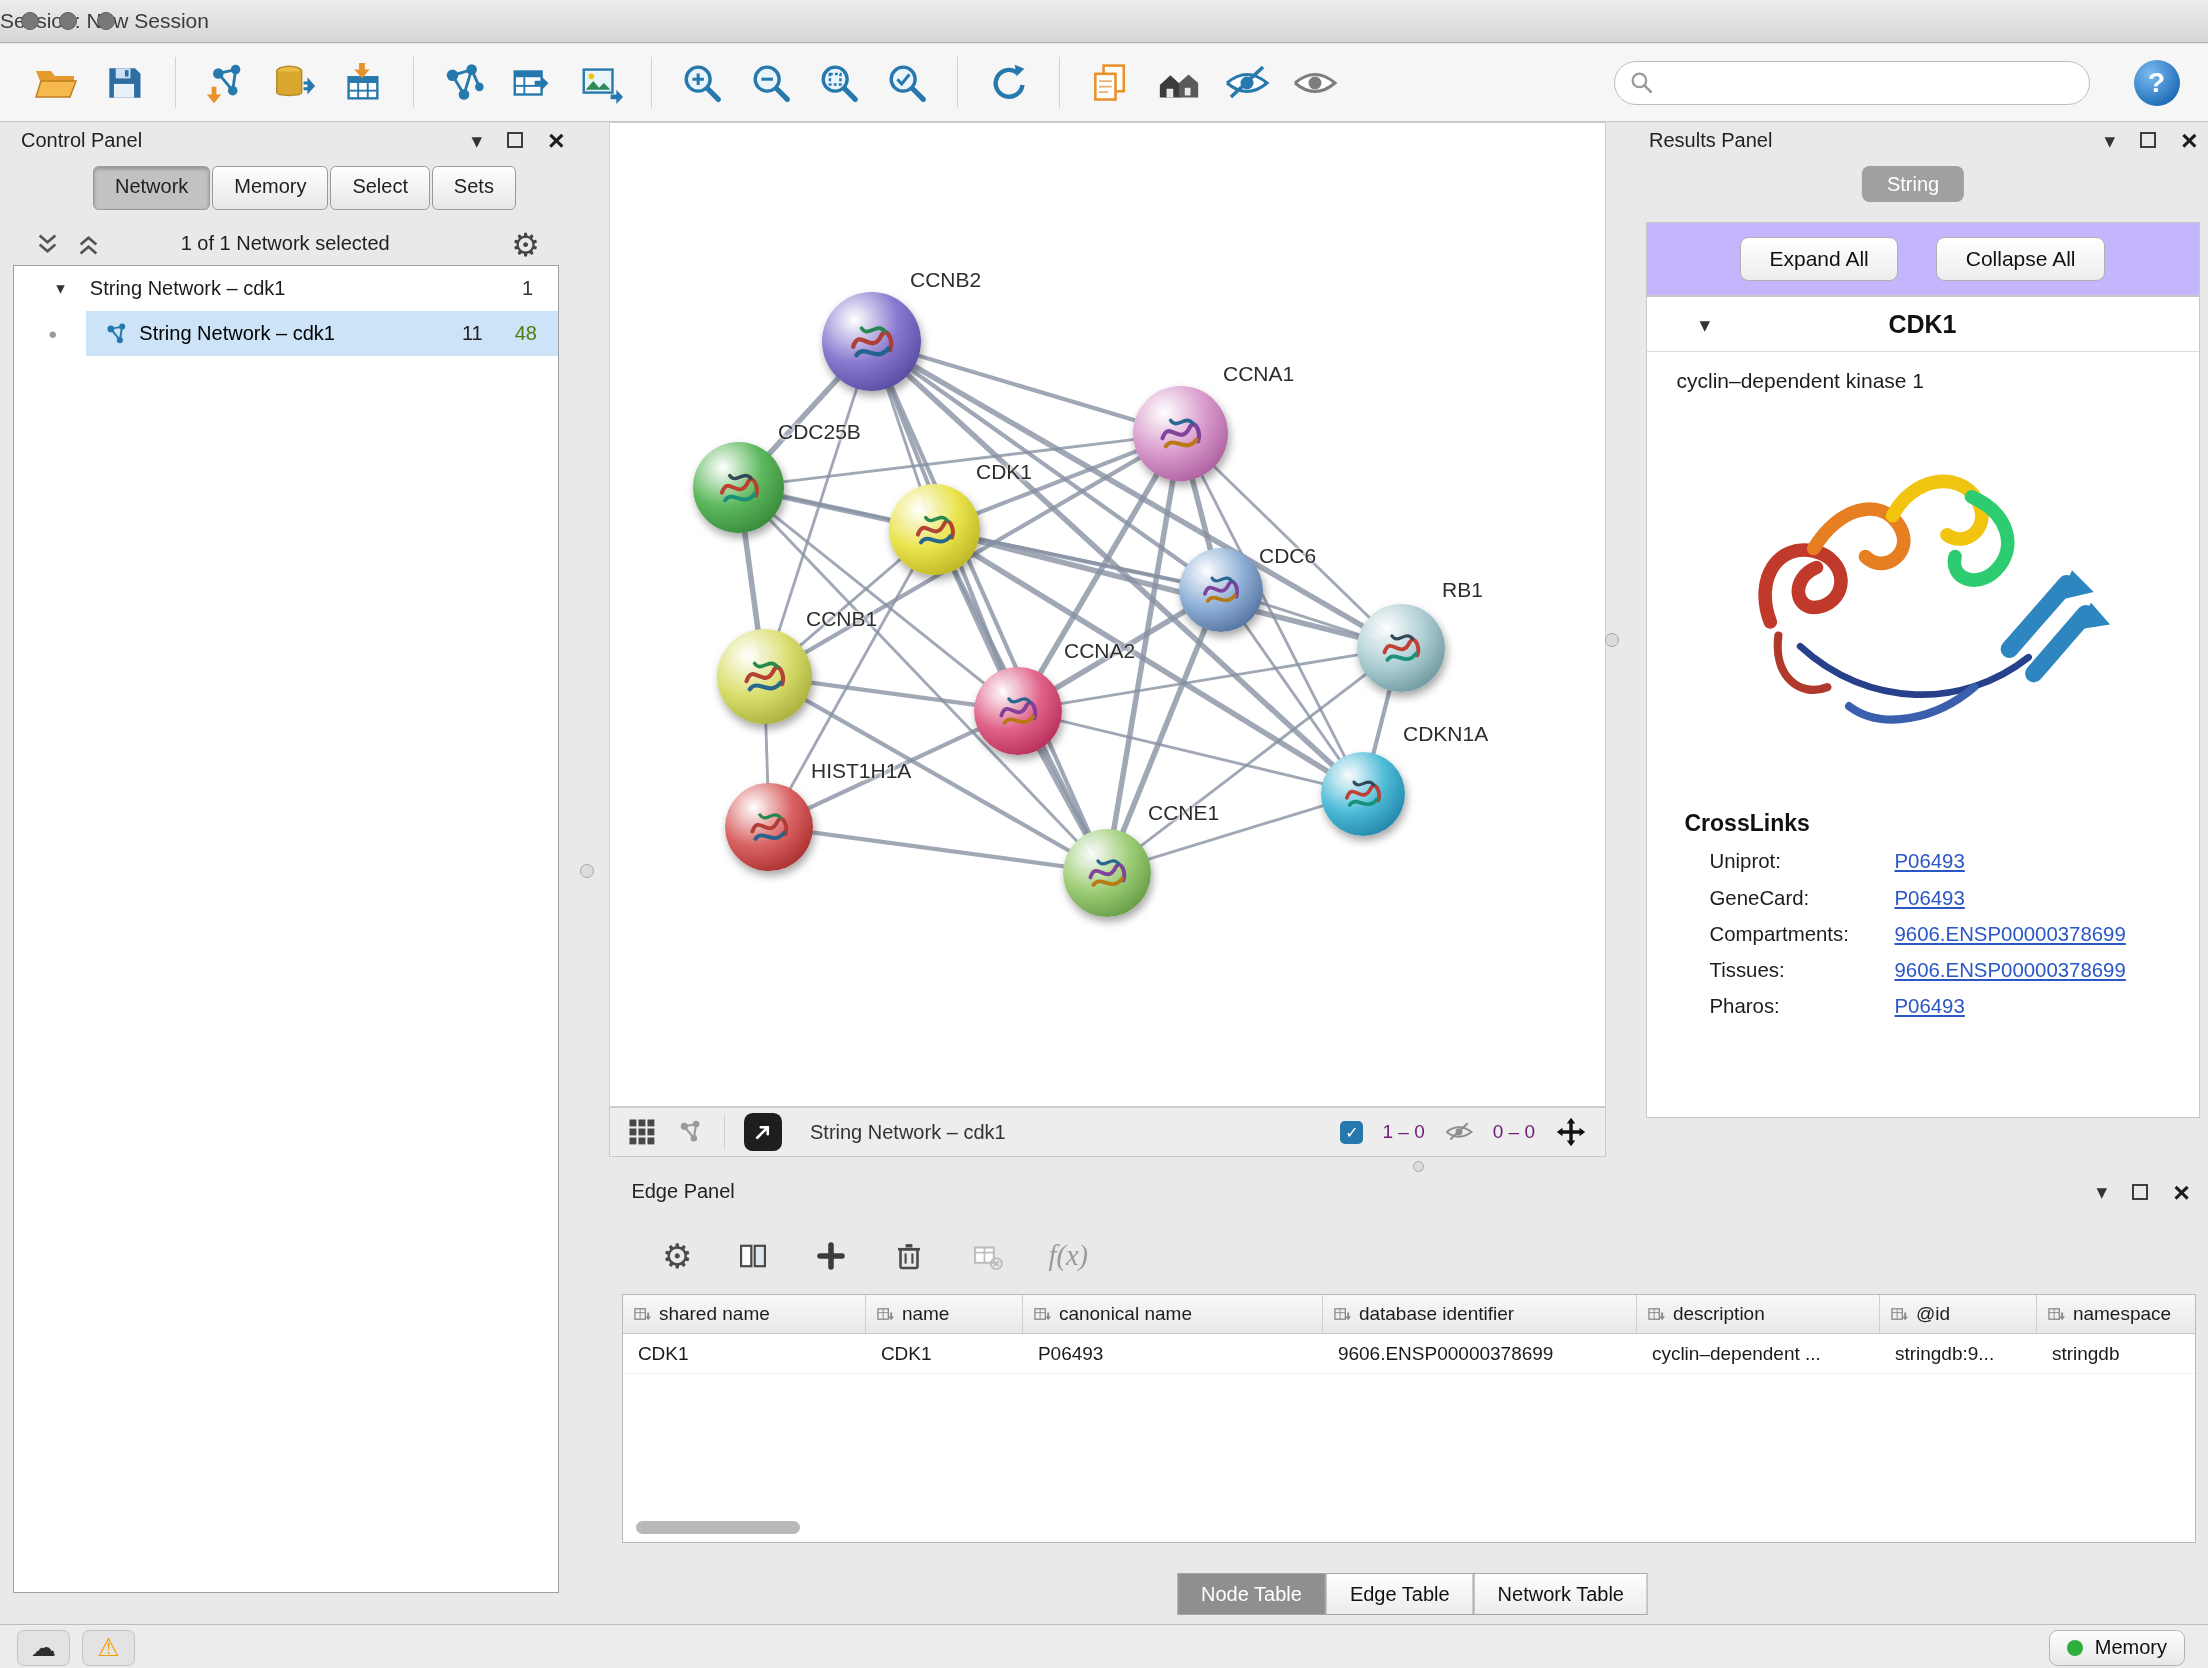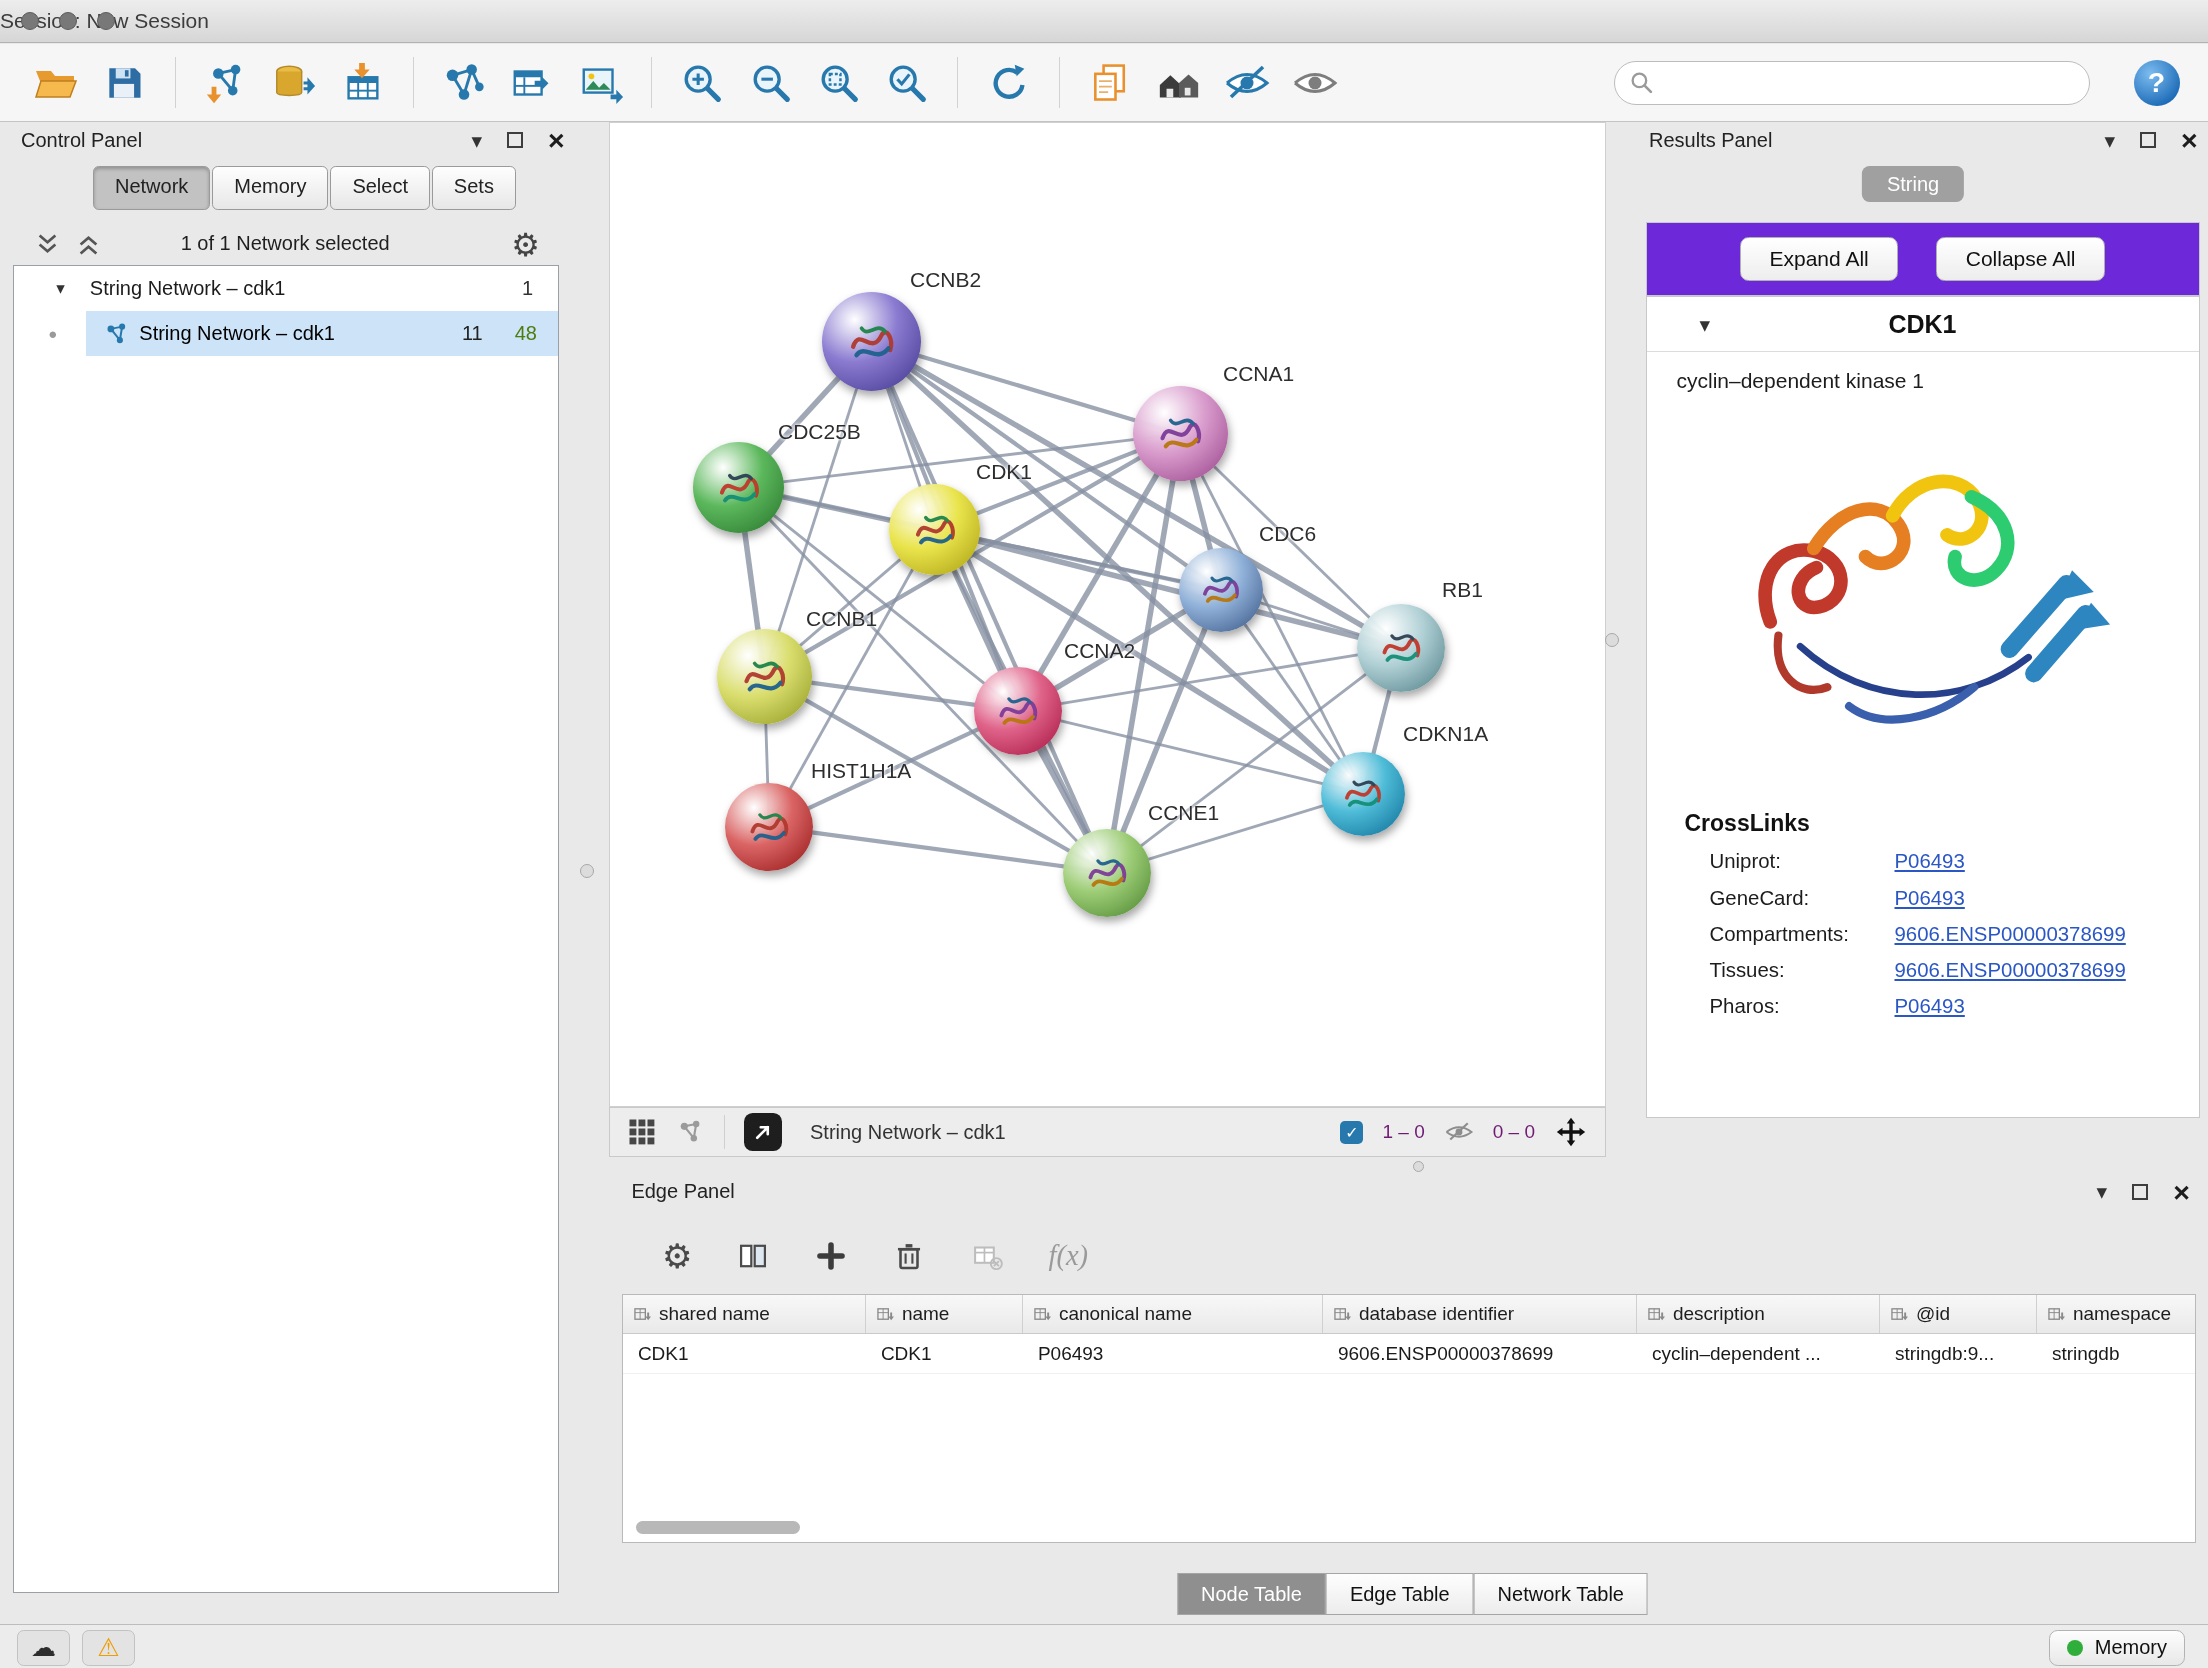--- a/index.html
+++ b/index.html
@@ -78,21 +78,21 @@
     display:flex; align-items:center; justify-content:center; }
   .cnt { font-size:19px; color:#701a75; }
 
   .handle { position:absolute; width:14.3px; height:14.3px; border-radius:50%; background:#dcdcdc; border:1px solid #a8a8a8; }
 
   
   .results-panel { position:absolute; left:1617px; top:122px; width:592px; height:1039px; }
   .rp-head { position:absolute; left:32px; right:0; top:0; height:36px; }
   .rp-tab { position:absolute; left:50%; transform:translateX(-50%); top:44px; background:#a0a0a0; color:#fff;
     font-size:20px; padding:6.7px 25px; border-radius:7.6px; }
-  .rp-box1 { position:absolute; left:28.5px; right:9.5px; top:100px; height:74px; background:#6d28d9; border:1px solid #c8c8c8;
+  .rp-box1 { position:absolute; left:28.5px; right:9.5px; top:100px; height:74px; background:#c4b5fd; border:1px solid #c8c8c8;
     display:flex; align-items:center; justify-content:center; gap:38px; }
   .rp-btn { background:linear-gradient(#ffffff,#ededed); border:1px solid #b0b0b0; border-radius:8.6px;
     font-size:21px; color:#111; padding:8.6px 28.5px; }
   .rp-box2 { position:absolute; left:28.5px; right:9.5px; top:174px; height:822px; background:#fff; border:1px solid #c8c8c8; overflow:hidden; }
   .gene-head { height:55px; border-bottom:1px solid #dcdcdc; position:relative; display:flex; align-items:center; justify-content:center; }
   .gene-head .tri { position:absolute; left:53px; }
   .gene-head .sym { font-size:25px; font-weight:bold; color:#111; }
   .gene-desc { margin:17px 0 0 30px; font-size:21px; color:#1c1c1c; }
   .protein { display:block; margin:25px auto 0 auto; }
   .xl-head { margin:25px 0 0 38px; font-size:23px; font-weight:bold; color:#111; }
@@ -426,21 +426,21 @@
           </svg>
         </div>
         <div class="net-label" style="left: 366px; top: 361px;">CDK1</div>
         <div class="net-node" style="left: 569px; top: 425px; height: 84px; width: 84px; background: radial-gradient(circle at 33% 28%, rgba(255, 255, 255, 0.95) 0%, rgb(143, 176, 216) 44%, rgb(68, 97, 143) 90%);">
           <svg class="blob" viewBox="0 0 40 40">
             <path d="M9 23 C13 11 20 29 26 16 C29 11 33 19 31 25" fill="none" stroke="#7d3c98" stroke-width="2.6" stroke-linecap="round"></path>
             <path d="M11 28 C16 21 23 33 30 24" fill="none" stroke="#b9770e" stroke-width="2.6" stroke-linecap="round"></path>
             <path d="M14 12 C18 18 23 8 28 14" fill="none" stroke="#1f618d" stroke-width="2.2" stroke-linecap="round"></path>
           </svg>
         </div>
-        <div class="net-label" style="left: 649px; top: 423px;">CDC6</div>
+        <div class="net-label" style="left: 649px; top: 445px;">CDC6</div>
         <div class="net-node" style="left: 747px; top: 481px; height: 88px; width: 88px; background: radial-gradient(circle at 33% 28%, rgba(255, 255, 255, 0.95) 0%, rgb(174, 207, 212) 44%, rgb(93, 138, 145) 90%);">
           <svg class="blob" viewBox="0 0 40 40">
             <path d="M9 23 C13 11 20 29 26 16 C29 11 33 19 31 25" fill="none" stroke="#c0392b" stroke-width="2.6" stroke-linecap="round"></path>
             <path d="M11 28 C16 21 23 33 30 24" fill="none" stroke="#148f77" stroke-width="2.6" stroke-linecap="round"></path>
             <path d="M14 12 C18 18 23 8 28 14" fill="none" stroke="#2e4053" stroke-width="2.2" stroke-linecap="round"></path>
           </svg>
         </div>
         <div class="net-label" style="left: 832px; top: 479px;">RB1</div>
         <div class="net-node" style="left: 107px; top: 506px; height: 95px; width: 95px; background: radial-gradient(circle at 33% 28%, rgba(255, 255, 255, 0.95) 0%, rgb(218, 222, 110) 44%, rgb(154, 163, 44) 90%);">
           <svg class="blob" viewBox="0 0 40 40">

